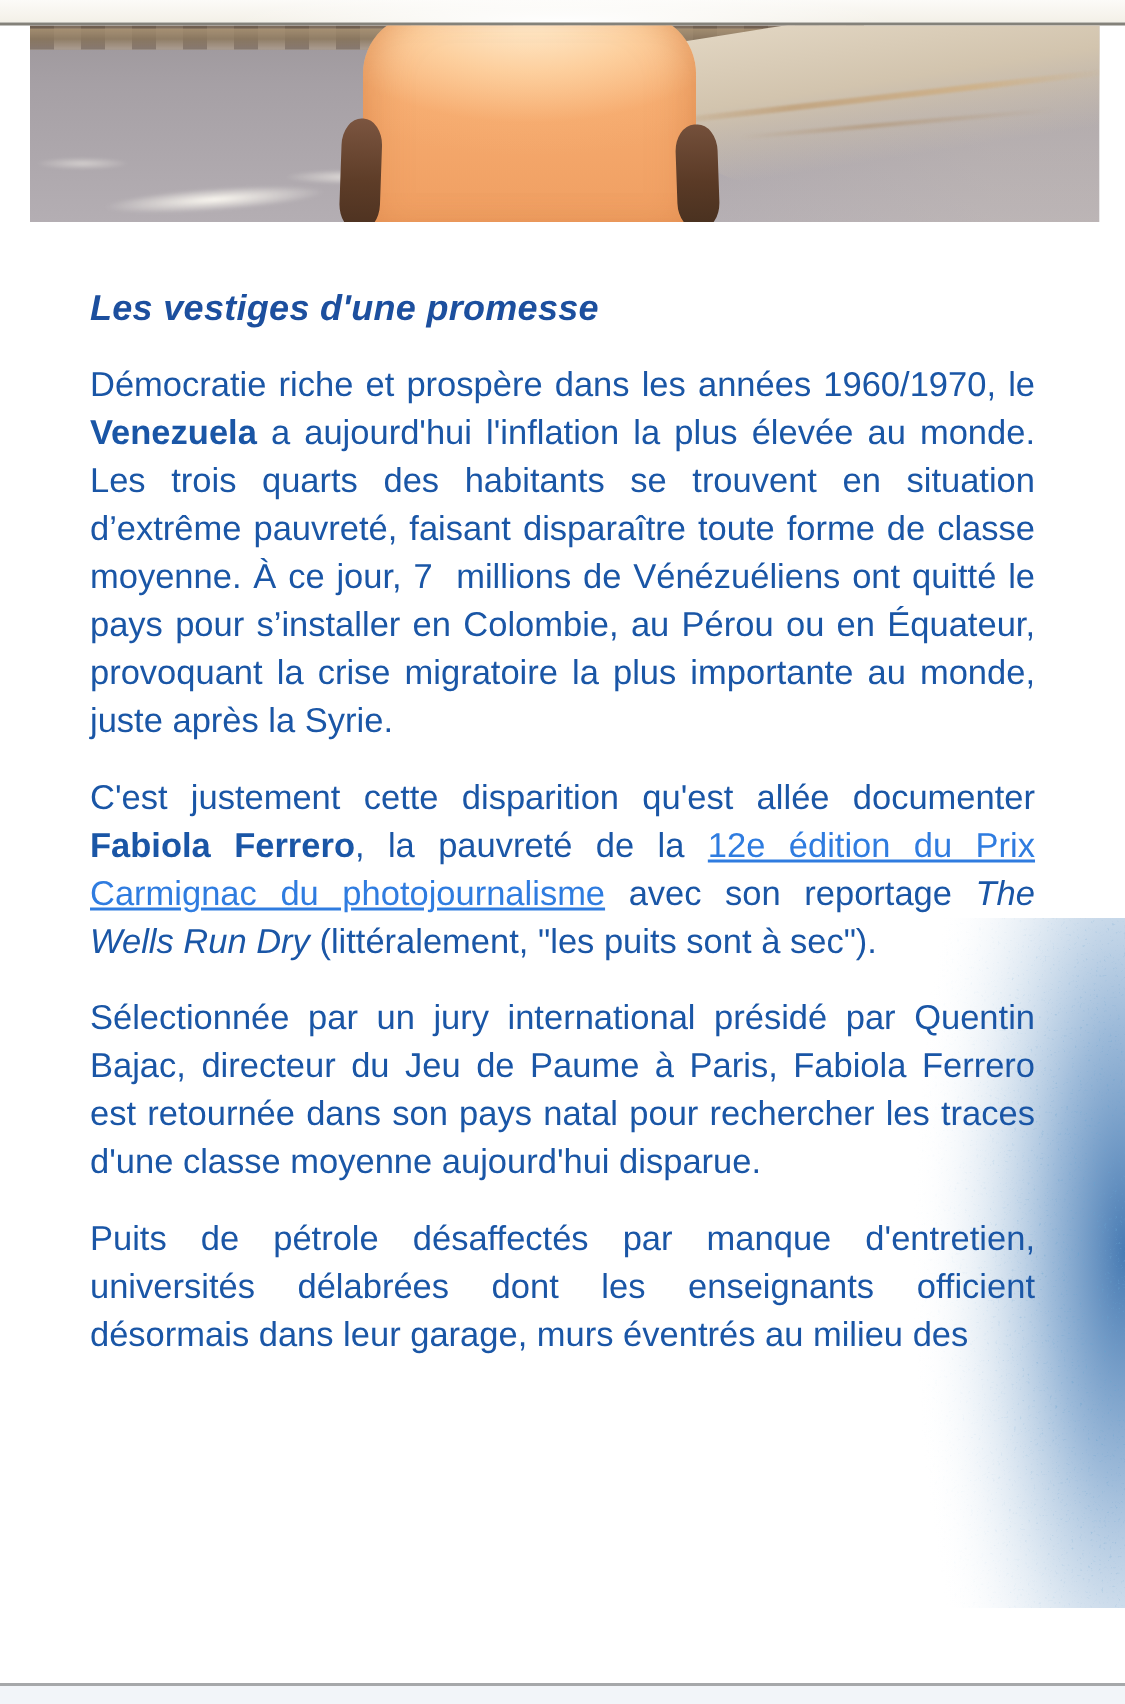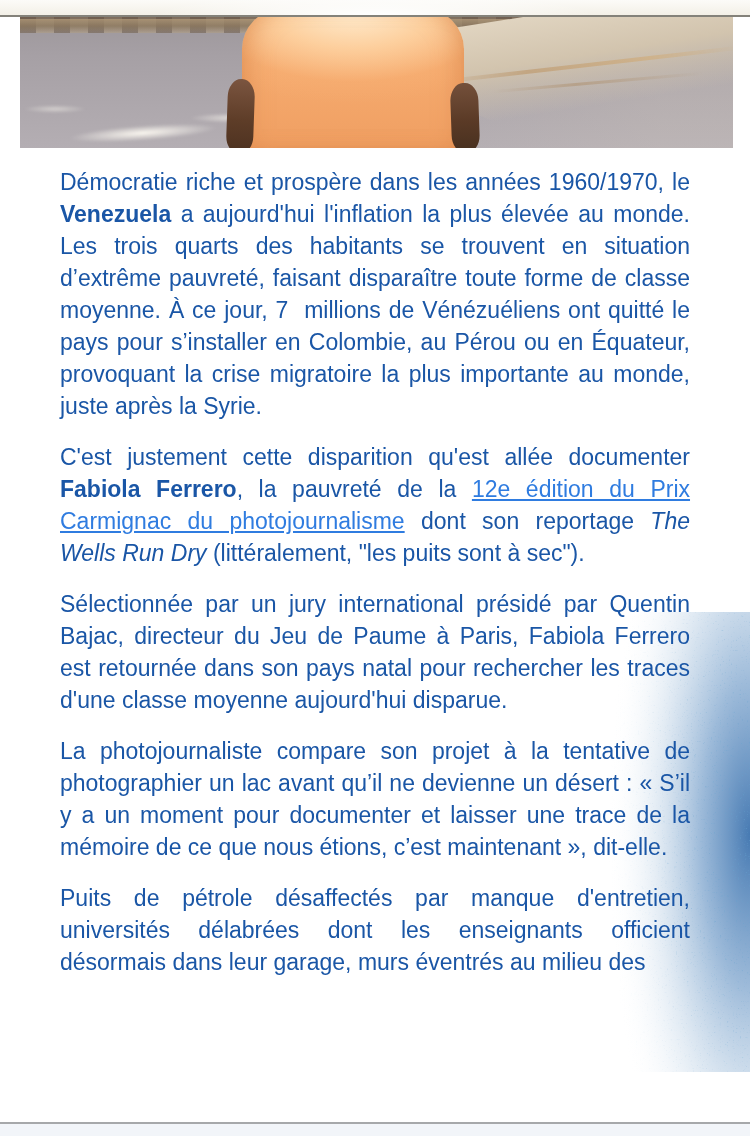--- a/index.html
+++ b/index.html
@@ -142,22 +142,22 @@
         <feTurbulence type="fractalNoise" baseFrequency="0.55" numOctaves="2" seed="7" result="t"></feTurbulence>
         <feColorMatrix in="t" type="matrix" values="0 0 0 0 0.13  0 0 0 0 0.36  0 0 0 0 0.62  1.4 1.4 1.4 0 -2.4"></feColorMatrix>
         <feComposite operator="in" in2="SourceGraphic"></feComposite>
       </filter>
     </defs>
     <rect width="150" height="460" fill="url(#gfade)"></rect>
     <rect width="150" height="460" fill="url(#gfade)" filter="url(#speck)"></rect>
   </svg>
 
   <div class="content">
+    <h2>Les vestiges d'une promesse</h2>
     <p class="first"><span>Démocratie riche et prospère dans les années 1960/1970, le </span><span class="b">Venezuela</span><span> a aujourd'hui l'inflation la plus élevée au monde. Les trois quarts des habitants se trouvent en situation d’extrême pauvreté, faisant disparaître toute forme de classe moyenne. À ce jour, 7&nbsp; millions de Vénézuéliens ont quitté le pays pour s’installer en Colombie, au Pérou ou en Équateur, provoquant la crise migratoire la plus importante au monde, juste après la Syrie.</span></p>
-    <p><span>C'est justement cette disparition qu'est allée documenter </span><span class="b">Fabiola Ferrero</span><span>, la pauvreté de la </span><a href="#" class="lnk">12e édition du Prix Carmignac du photojournalisme</a><span> dont son reportage </span><span class="i">The Wells Run Dry</span><span> (littéralement, "les puits sont à sec").</span></p>
+    <p><span>C'est justement cette disparition qu'est allée documenter </span><span class="b">Fabiola Ferrero</span><span>, la pauvreté de la </span><a href="#" class="lnk">12e édition du Prix Carmignac du photojournalisme</a><span> avec son reportage </span><span class="i">The Wells Run Dry</span><span> (littéralement, "les puits sont à sec").</span></p>
     <p><span>Sélectionnée par un jury international présidé par Quentin Bajac, directeur du Jeu de Paume à Paris, Fabiola Ferrero est retournée dans son pays natal pour rechercher les traces d'une classe moyenne aujourd'hui disparue.</span></p>
-    <p><span>La photojournaliste compare son projet à la tentative de photographier un lac avant qu’il ne devienne un désert : « S’il y a un moment pour documenter et laisser une trace de la mémoire de ce que nous étions, c’est maintenant », dit-elle.</span></p>
     <p><span>Puits de pétrole désaffectés par manque d'entretien, universités délabrées dont les enseignants officient désormais dans leur garage, murs éventrés au milieu des</span></p>
   </div>
 
   <div class="bottom-strip"></div>
 
 </div>
 
 </body></html>

